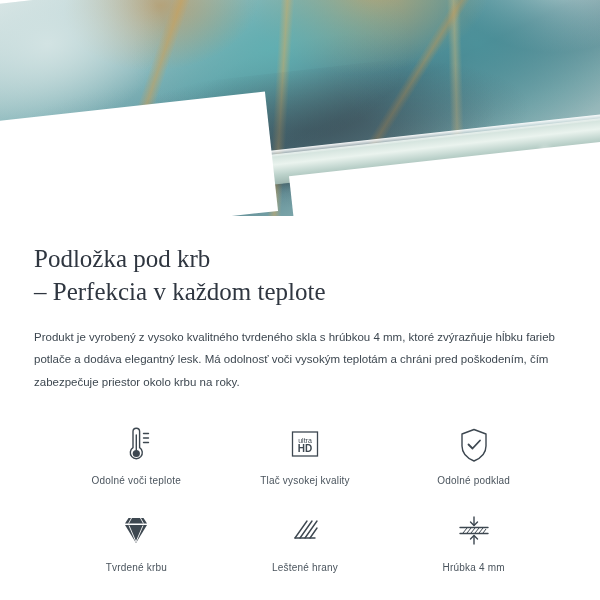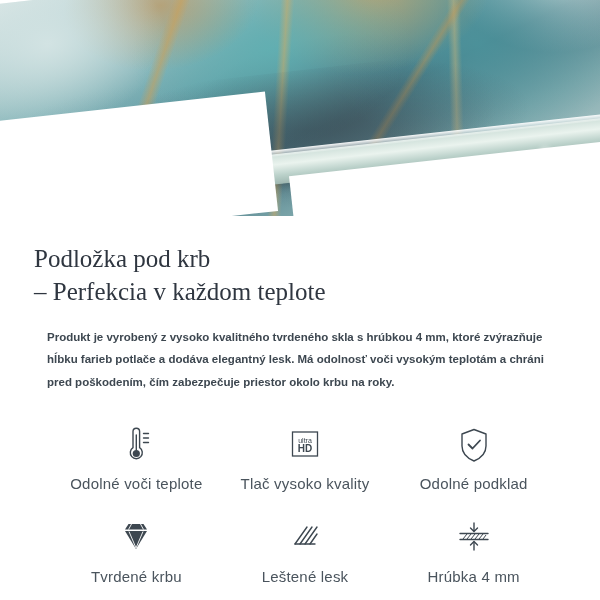--- a/index.html
+++ b/index.html
@@ -135,23 +135,22 @@
     line-height: 1.32;
     color: #2f3640;
     font-weight: 400;
     margin: 0 0 18px 0;
   }
   .headline .line2 { display: block; }
   .paragraph {
     font-size: 11.5px;
     line-height: 1.95;
     color: #3d4750;
-    margin: 13px;
+    margin: 0;
     max-width: 534px;
-    font-weight: bold;
   }
 
   
   .features {
     margin-top: 24px;
     display: grid;
     grid-template-columns: repeat(3, 1fr);
     row-gap: 10px;
     padding: 0 18px;
   }
@@ -163,21 +162,21 @@
     padding: 6px 4px 8px 4px;
   }
   .feature-icon {
     height: 44px;
     display: flex;
     align-items: flex-start;
     justify-content: center;
   }
   .feature-label {
     margin-top: 8px;
-    font-size: 15px;
+    font-size: 10px;
     color: #4a545d;
     text-align: center;
     letter-spacing: 0.2px;
   }
   svg { display: block; }
 </style>
 </head>
 <body>
 
 <div class="page">
@@ -221,21 +220,21 @@
       </div>
 
       <div class="feature">
         <div class="feature-icon">
           <svg width="42" height="42" viewBox="0 0 42 42">
             <rect x="8.5" y="9" width="25" height="24" fill="none" stroke="#3d4750" stroke-width="1.3"></rect>
             <text x="21" y="19.5" font-family="Liberation Sans, sans-serif" font-size="7" text-anchor="middle" fill="#3d4750">ultra</text>
             <text x="21" y="29" font-family="Liberation Sans, sans-serif" font-size="10" font-weight="bold" text-anchor="middle" fill="#3d4750">HD</text>
           </svg>
         </div>
-        <div class="feature-label">Tlač vysoko kvality</div>
+        <div class="feature-label">Tlač vysokej kvality</div>
       </div>
 
       <div class="feature">
         <div class="feature-icon">
           <svg width="42" height="44" viewBox="0 0 42 44">
             <path d="M21 6.5 L33 11 V23 C33 31 27 35.5 21 38 C15 35.5 9 31 9 23 V11 Z" fill="none" stroke="#3d4750" stroke-width="1.4" stroke-linejoin="round"></path>
             <path d="M15.5 21.5 L19.5 25.5 L27 17.5" fill="none" stroke="#3d4750" stroke-width="1.8" stroke-linecap="round" stroke-linejoin="round"></path>
           </svg>
         </div>
         <div class="feature-label">Odolné podklad</div>
@@ -264,21 +263,21 @@
           <svg width="44" height="40" viewBox="0 0 44 40">
             <g stroke="#3d4750" stroke-width="1.4" stroke-linecap="round">
               <line x1="12" y1="28" x2="24" y2="11"></line>
               <line x1="17" y1="28" x2="29" y2="11"></line>
               <line x1="22" y1="28" x2="34" y2="11"></line>
               <line x1="27" y1="28" x2="34" y2="18"></line>
               <line x1="12" y1="28" x2="32" y2="28"></line>
             </g>
           </svg>
         </div>
-        <div class="feature-label">Leštené lesk</div>
+        <div class="feature-label">Leštené hrany</div>
       </div>
 
       <div class="feature">
         <div class="feature-icon">
           <svg width="44" height="42" viewBox="0 0 44 42">
             <g stroke="#3d4750" stroke-width="1.4" stroke-linecap="round">
               <line x1="22" y1="7" x2="22" y2="15"></line>
               <path d="M18.5 12 L22 15.5 L25.5 12" fill="none"></path>
               <line x1="22" y1="34" x2="22" y2="26"></line>
               <path d="M18.5 29 L22 25.5 L25.5 29" fill="none"></path>

